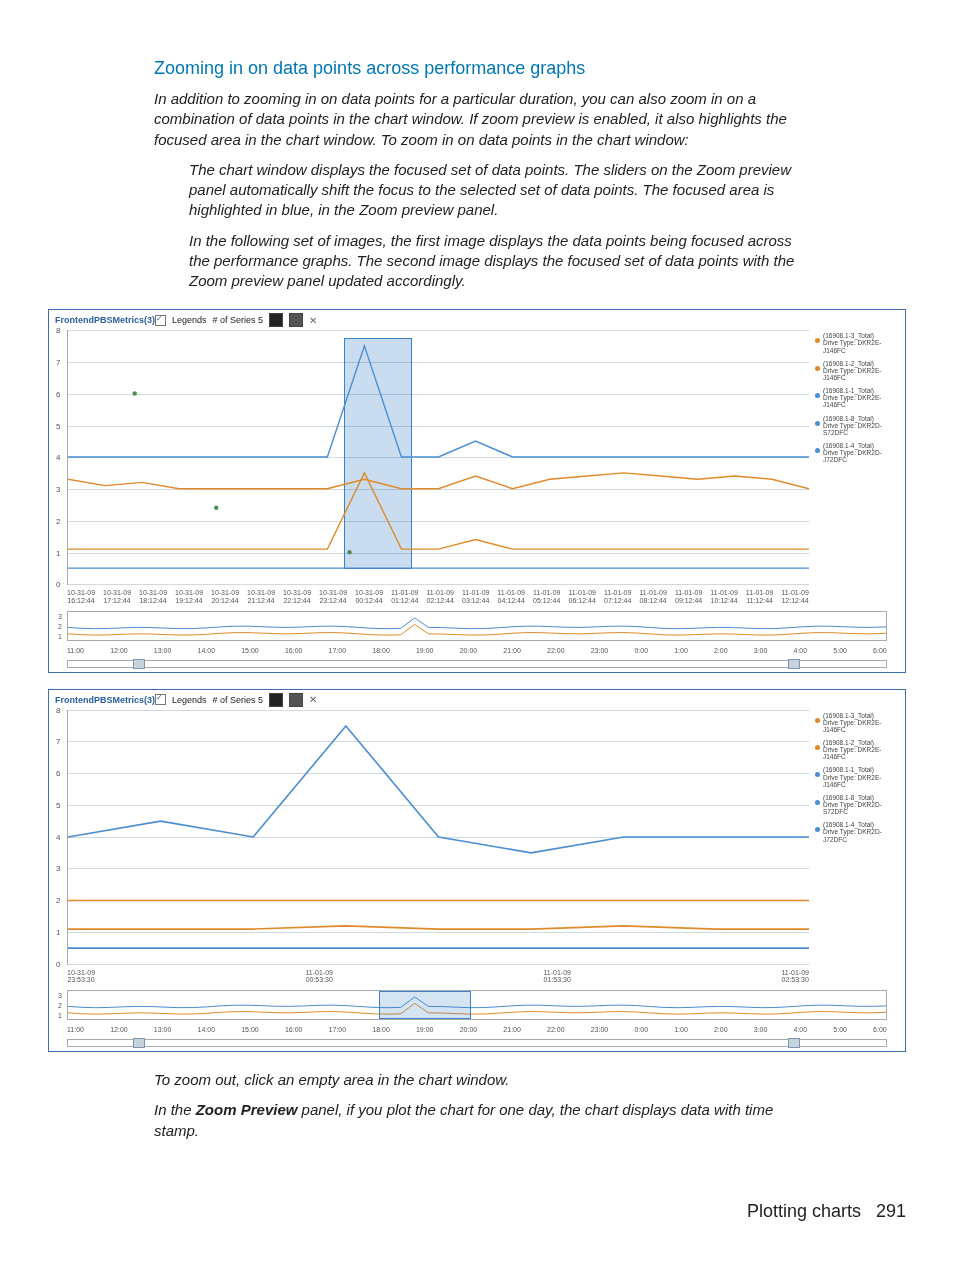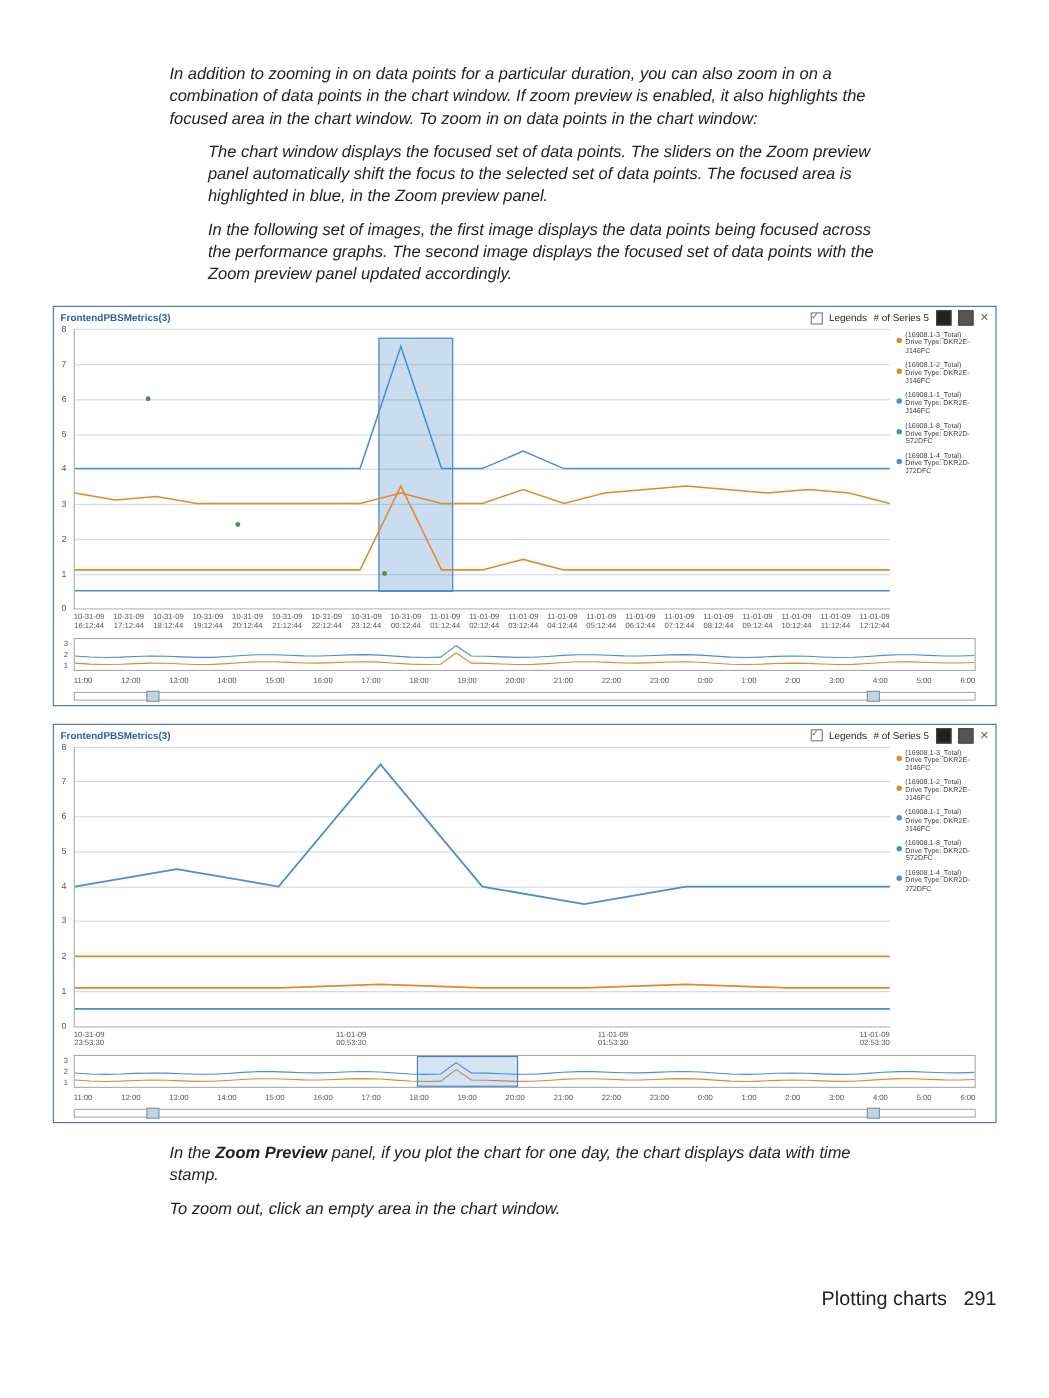--- a/index.html
+++ b/index.html
@@ -23,21 +23,21 @@
   ul.bul > li { margin-bottom: 10px; font-size: 15px; line-height: 1.35; }
   .inset { margin-left: 35px; }
   .charts { margin: 18px 0 18px 0; }
   .chartshell {
     border: 1px solid #3b6fb0;
     margin-bottom: 16px;
     position: relative;
     background: #fff;
   }
   .titlebar {
-    display: flex; justify-content: space-between; align-items: center;
+    display: flex; justify-content: flex-start; align-items: center;
     padding: 3px 6px; font-size: 9px;
   }
   .seriestitle { color: #2b5fa0; font-weight: bold; }
   .toolbar { display: flex; align-items: center; gap: 6px; }
   .cbox { width: 9px; height: 9px; border: 1px solid #777; display:inline-block; position:relative; }
   .cbox::after{ content:"✓"; font-size:8px; position:absolute; left:0; top:-2px; color:#2b5fa0;}
   .icn { width:12px; height:12px; display:inline-block; border:1px solid #444; background:#222; }
   .icn.light { background:#555; }
   .plot {
     position: relative; height: 255px; margin: 0 96px 0 18px;
@@ -64,20 +64,21 @@
   .pvticks span{ font-size:7px; color:#555; }
   .slider { margin:0 18px 4px 18px; height:6px; border:1px solid #aaa; position:relative; }
   .handle{ position:absolute; width:10px; height:8px; background:#c6d2dc; border:1px solid #7a96b0; top:-2px; }
   .footer { font-size: 18px; text-align:right; padding-top:50px; padding-right:0;}
   .bold { font-weight: bold; }
 </style>
 </head>
 <body>
 
 <div class="content">
+  <h2 class="blue">Zooming in on data points across performance graphs</h2>
   <p>In addition to zooming in on data points for a particular duration, you can also zoom in on a combination of data points in the chart window. If zoom preview is enabled, it also highlights the focused area in the chart window. To zoom in on data points in the chart window:</p>
   <p class="inset">The chart window displays the focused set of data points. The sliders on the Zoom preview panel automatically shift the focus to the selected set of data points. The focused area is highlighted in blue, in the Zoom preview panel.</p>
   <p class="inset">In the following set of images, the first image displays the data points being focused across the performance graphs. The second image displays the focused set of data points with the Zoom preview panel updated accordingly.</p>
 </div>
 
 <div class="charts">
 
   <div class="chartshell">
     <div class="titlebar">
       <span class="seriestitle">FrontendPBSMetrics(3)</span>
@@ -271,21 +272,21 @@
         <span>6:00</span>
       </div>
     <div class="slider">
       <div class="handle" style="left:8%;"></div>
       <div class="handle" style="left:88%;"></div>
     </div>
   </div>
 </div>
 
 <div class="content">
+  <p>To zoom out, click an empty area in the chart window.</p>
   <p>
     <span>In the </span><span class="bold">Zoom Preview</span><span> panel, if you plot the chart for one day, the chart displays data with time stamp.</span>
   </p>
-  <p>To zoom out, click an empty area in the chart window.</p>
 </div>
 
 <div class="footer">
   <span>Plotting charts</span>&nbsp;&nbsp;&nbsp;<span>291</span>
 </div>
 
 </body></html>

